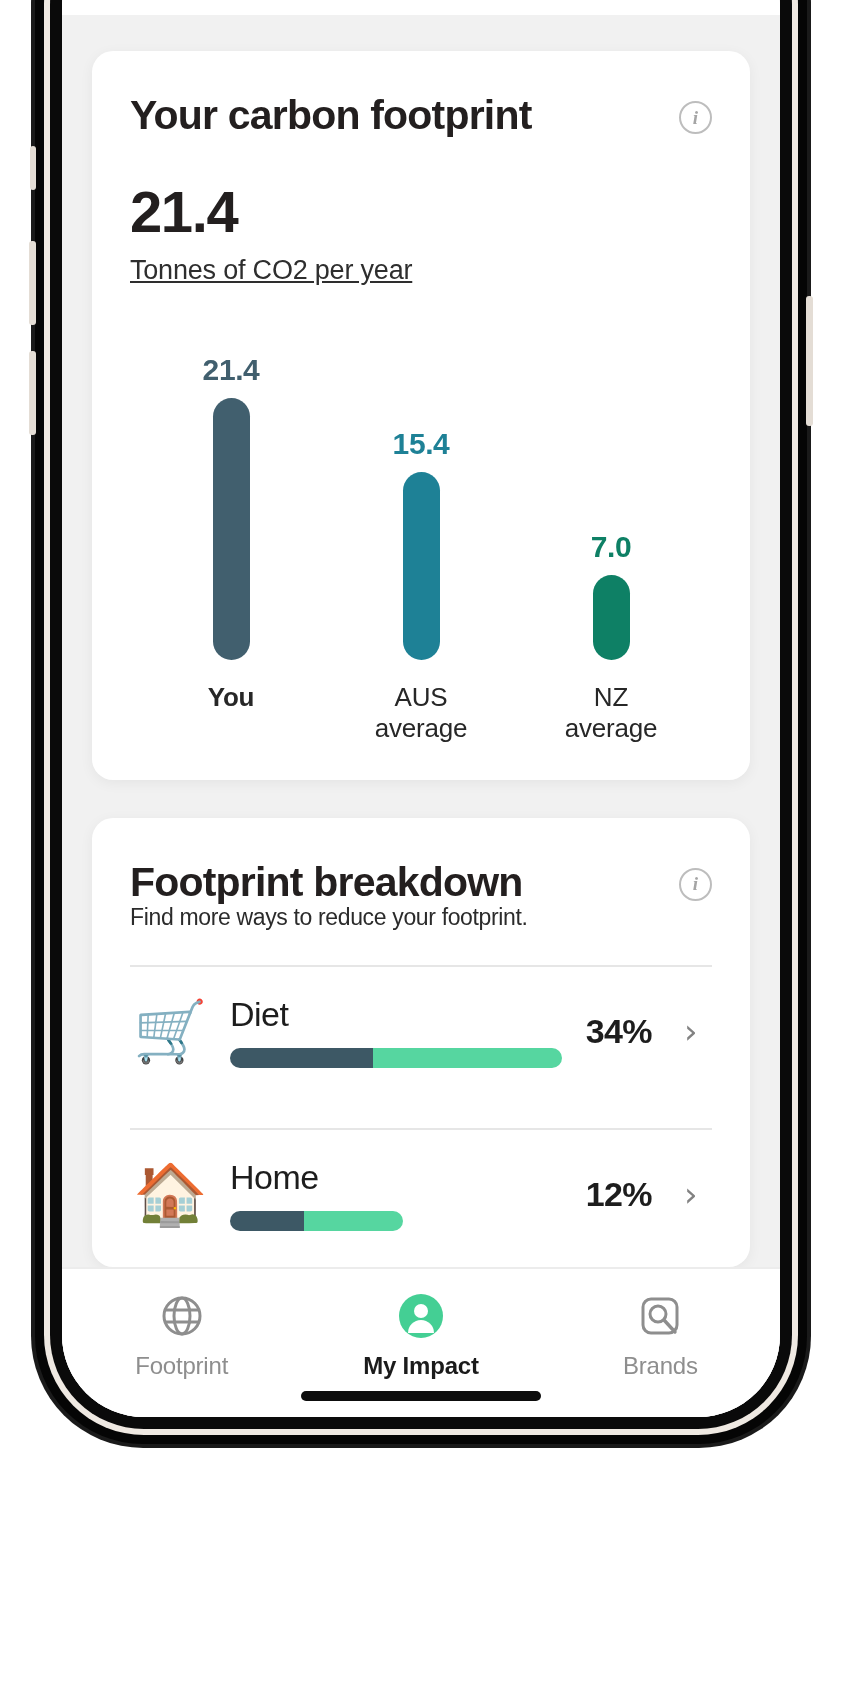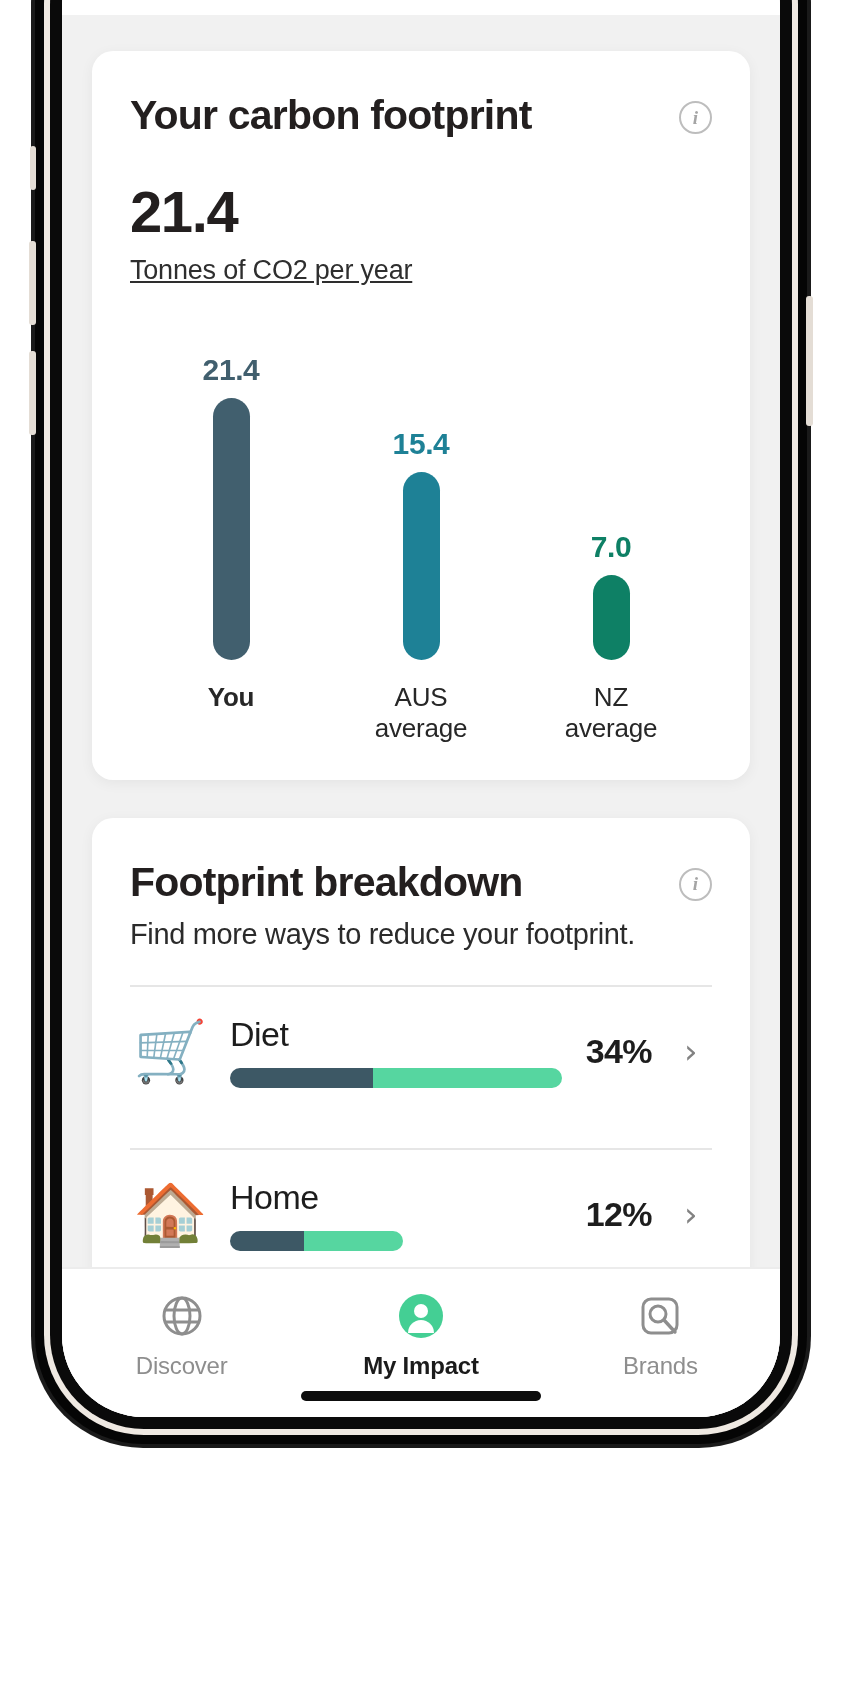--- a/index.html
+++ b/index.html
@@ -196,21 +196,21 @@
   .bar-label {
     width: 112px; text-align: center;
     font-size: 26px; color: #272727; line-height: 1.18;
     letter-spacing: -0.2px;
   }
   .bar-label.bold { font-weight: 700; }
 
   
   .card.breakdown { padding-bottom: 10px; }
   .bd-sub {
-    font-size: 29px; color: #2b2b2b; margin-top: 14px;
+    font-size: 23px; color: #2b2b2b; 
     letter-spacing: -0.35px;
   }
   .divider { height: 2px; background: #e6e6e6; margin-top: 34px; }
   .bd-row {
     display: flex; align-items: center;
     padding: 28px 0 26px 0;
     gap: 18px;
   }
   .bd-emoji {
     width: 82px; flex: none; text-align: center;
@@ -388,21 +388,21 @@
 
         <div class="tabbar" id="tabbar">
             <div class="tab">
               <div class="tab-ico">
                 <svg width="46" height="46" viewBox="0 0 46 46">
                   <circle cx="23" cy="23" r="18" fill="none" stroke="#8e8e8e" stroke-width="3"></circle>
                   <ellipse cx="23" cy="23" rx="8" ry="18" fill="none" stroke="#8e8e8e" stroke-width="3"></ellipse>
                   <path d="M6 17 H40 M6 29 H40" stroke="#8e8e8e" stroke-width="3" fill="none"></path>
                 </svg>
               </div>
-              <div class="tab-label">Discover</div>
+              <div class="tab-label">Footprint</div>
             </div>
             <div class="tab active">
               <div class="tab-ico">
                 <svg width="48" height="48" viewBox="0 0 48 48">
                   <circle cx="24" cy="24" r="22" fill="#44cf94"></circle>
                   <circle cx="24" cy="19" r="7" fill="#ffffff"></circle>
                   <path d="M11 41 a13 13 0 0 1 26 0 Z" fill="#ffffff"></path>
                 </svg>
               </div>
               <div class="tab-label">My Impact</div>

